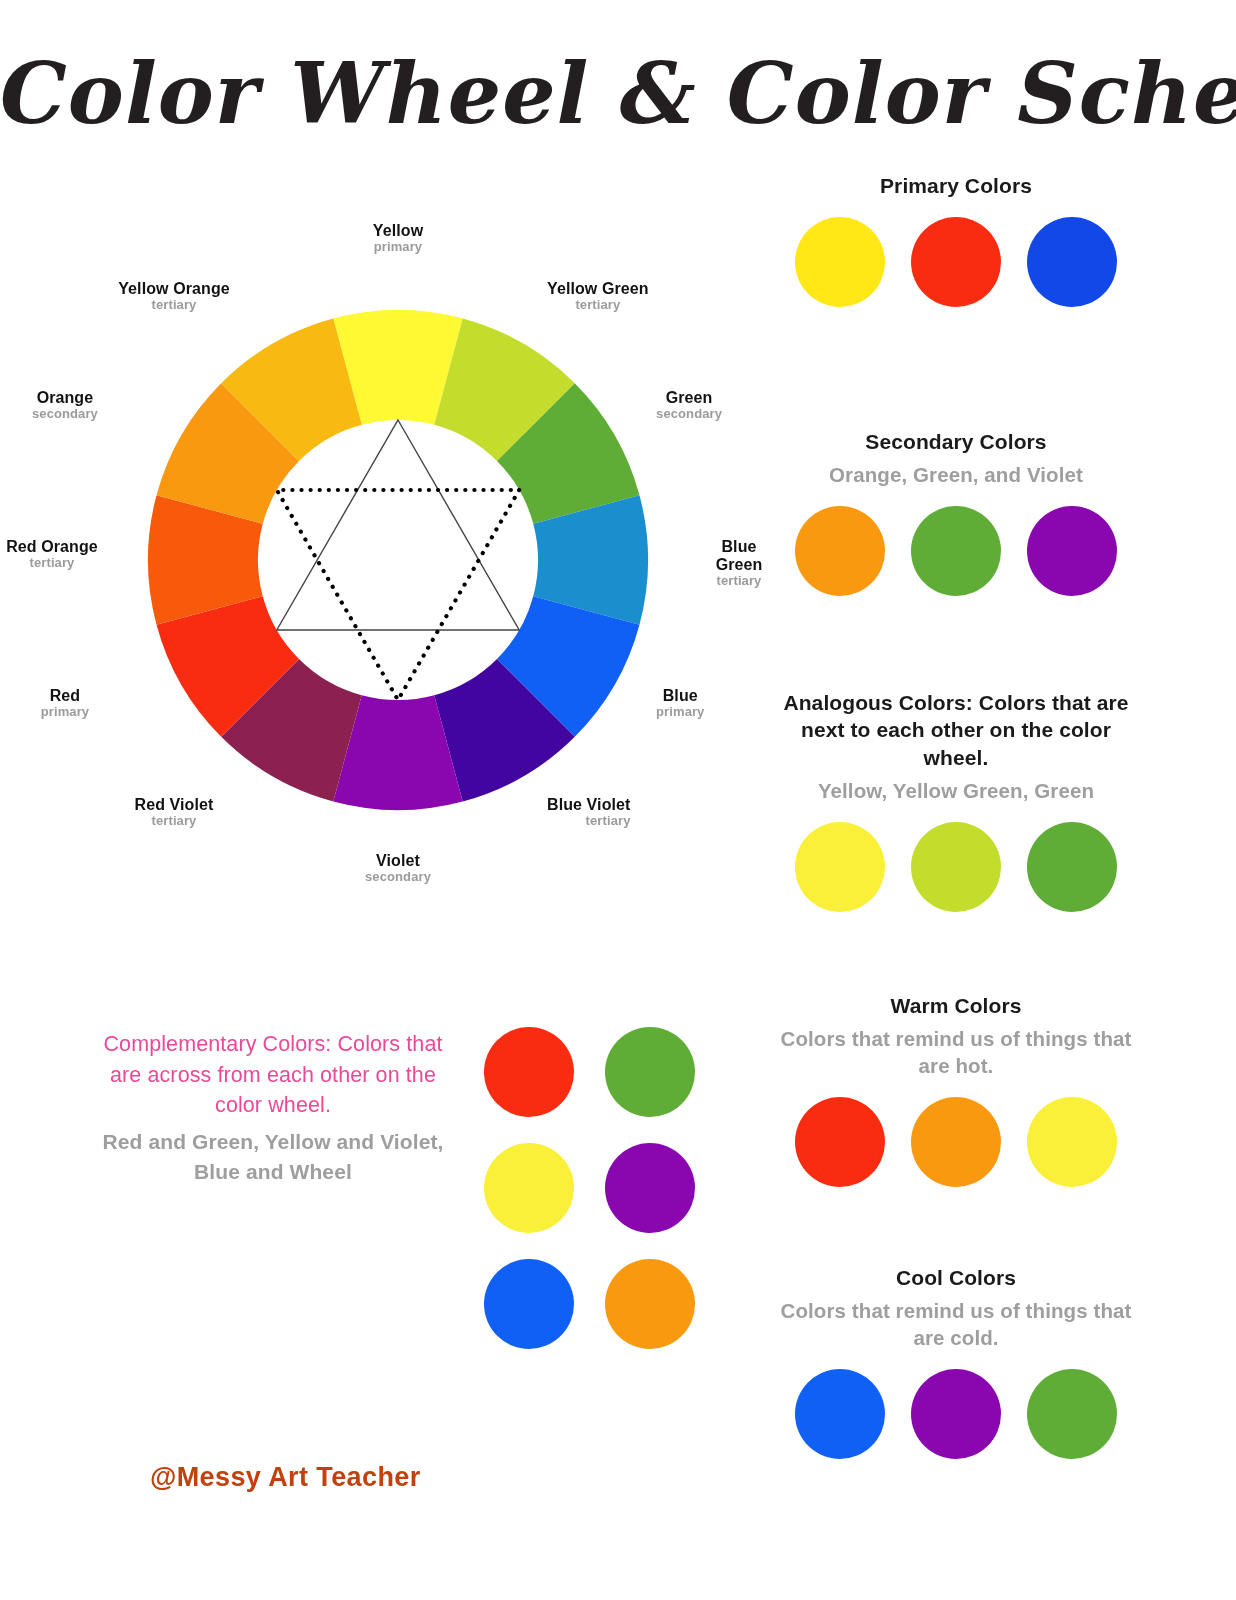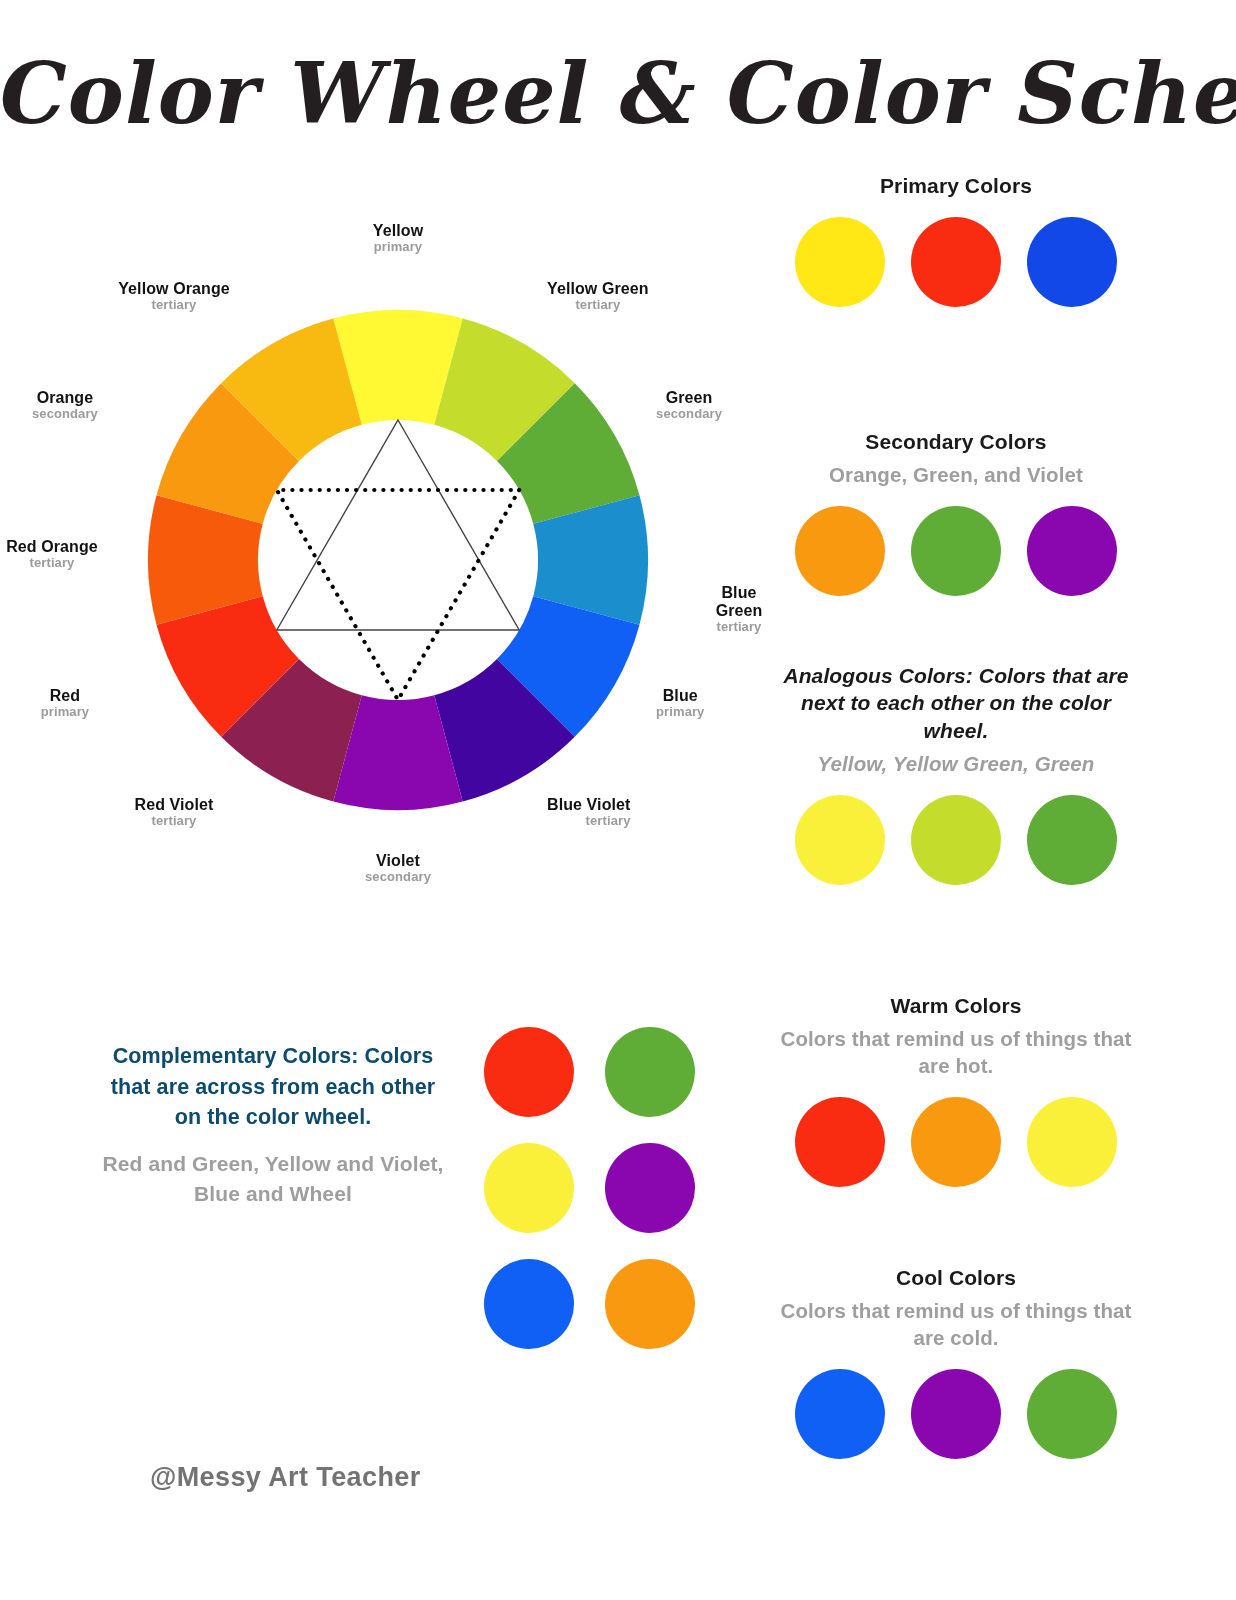--- a/index.html
+++ b/index.html
@@ -103,24 +103,24 @@
 
   
   .comp-block {
     position: absolute;
     left: 88px;
     top: 1025px;
     width: 370px;
     text-align: center;
   }
   .comp-block h3 {
-    margin: 16px;
+    margin: 4px;
     font-size: 21.5px;
-    font-weight: bold;
-    color: #0c4a6e;
+    font-weight: normal;
+    color: #ec4899;
     line-height: 1.42;
     letter-spacing: .1px;
   }
   .comp-block .sub {
     margin: 6px 0 0 0;
     font-size: 21px;
     font-weight: bold;
     color: #9e9e9e;
     line-height: 1.46;
     letter-spacing: .1px;
@@ -138,21 +138,21 @@
     height: 90px;
   }
 
   
   .footer {
     position: absolute;
     left: 150px;
     top: 1462px;
     font-size: 27px;
     font-weight: bold;
-    color: #737373;
+    color: #c2410c;
     letter-spacing: .4px;
   }
 </style>
 </head>
 <body>
 
 <div class="title">Color Wheel &amp; Color Schemes</div>
 
 <div class="wheel-area">
   <svg class="wheel-svg" width="720" height="640" viewBox="0 0 720 640">
@@ -181,21 +181,21 @@
         <span class="kind">primary</span>
       </div>
       <div class="wheel-label" style="left: 507px; top: 39.9244px; text-align: center;">
         <span class="nm">Yellow Green</span>
         <span class="kind">tertiary</span>
       </div>
       <div class="wheel-label" style="left: 616.076px; top: 149px; text-align: center;">
         <span class="nm">Green</span>
         <span class="kind">secondary</span>
       </div>
-      <div class="wheel-label" style="left: 656px; top: 298px; text-align: center; white-space: normal; width: 86px; margin-top: 46px;">
+      <div class="wheel-label" style="left: 656px; top: 298px; text-align: center; white-space: normal; width: 86px;">
         <span class="nm">Blue Green</span>
         <span class="kind">tertiary</span>
       </div>
       <div class="wheel-label" style="left: 616.076px; top: 447px; text-align: center;">
         <span class="nm">Blue</span>
         <span class="kind">primary</span>
       </div>
       <div class="wheel-label" style="left: 507px; top: 556.076px; text-align: right;">
         <span class="nm">Blue Violet</span>
         <span class="kind">tertiary</span>
@@ -239,21 +239,21 @@
 <div class="scheme" style="left:766px; top:420px;margin-top:8px;">
   <h3>Secondary Colors</h3>
   <p class="sub">Orange, Green, and Violet</p>
   <div class="swatch-row" id="row-secondary">
       <div class="dot" style="background: rgb(249, 153, 15);"></div>
       <div class="dot" style="background: rgb(95, 173, 54);"></div>
       <div class="dot" style="background: rgb(138, 6, 175);"></div>
     </div>
 </div>
 
-<div class="scheme" style="left:766px; top:662px;font-style:italic;">
+<div class="scheme" style="left:766px; top:689px;">
   <h3>Analogous Colors: Colors that are next to each other on the color wheel.</h3>
   <p class="sub">Yellow, Yellow Green, Green</p>
   <div class="swatch-row" id="row-analogous">
       <div class="dot" style="background: rgb(250, 240, 58);"></div>
       <div class="dot" style="background: rgb(196, 220, 43);"></div>
       <div class="dot" style="background: rgb(95, 173, 54);"></div>
     </div>
 </div>
 
 <div class="scheme" style="left:766px; top:992px;">

